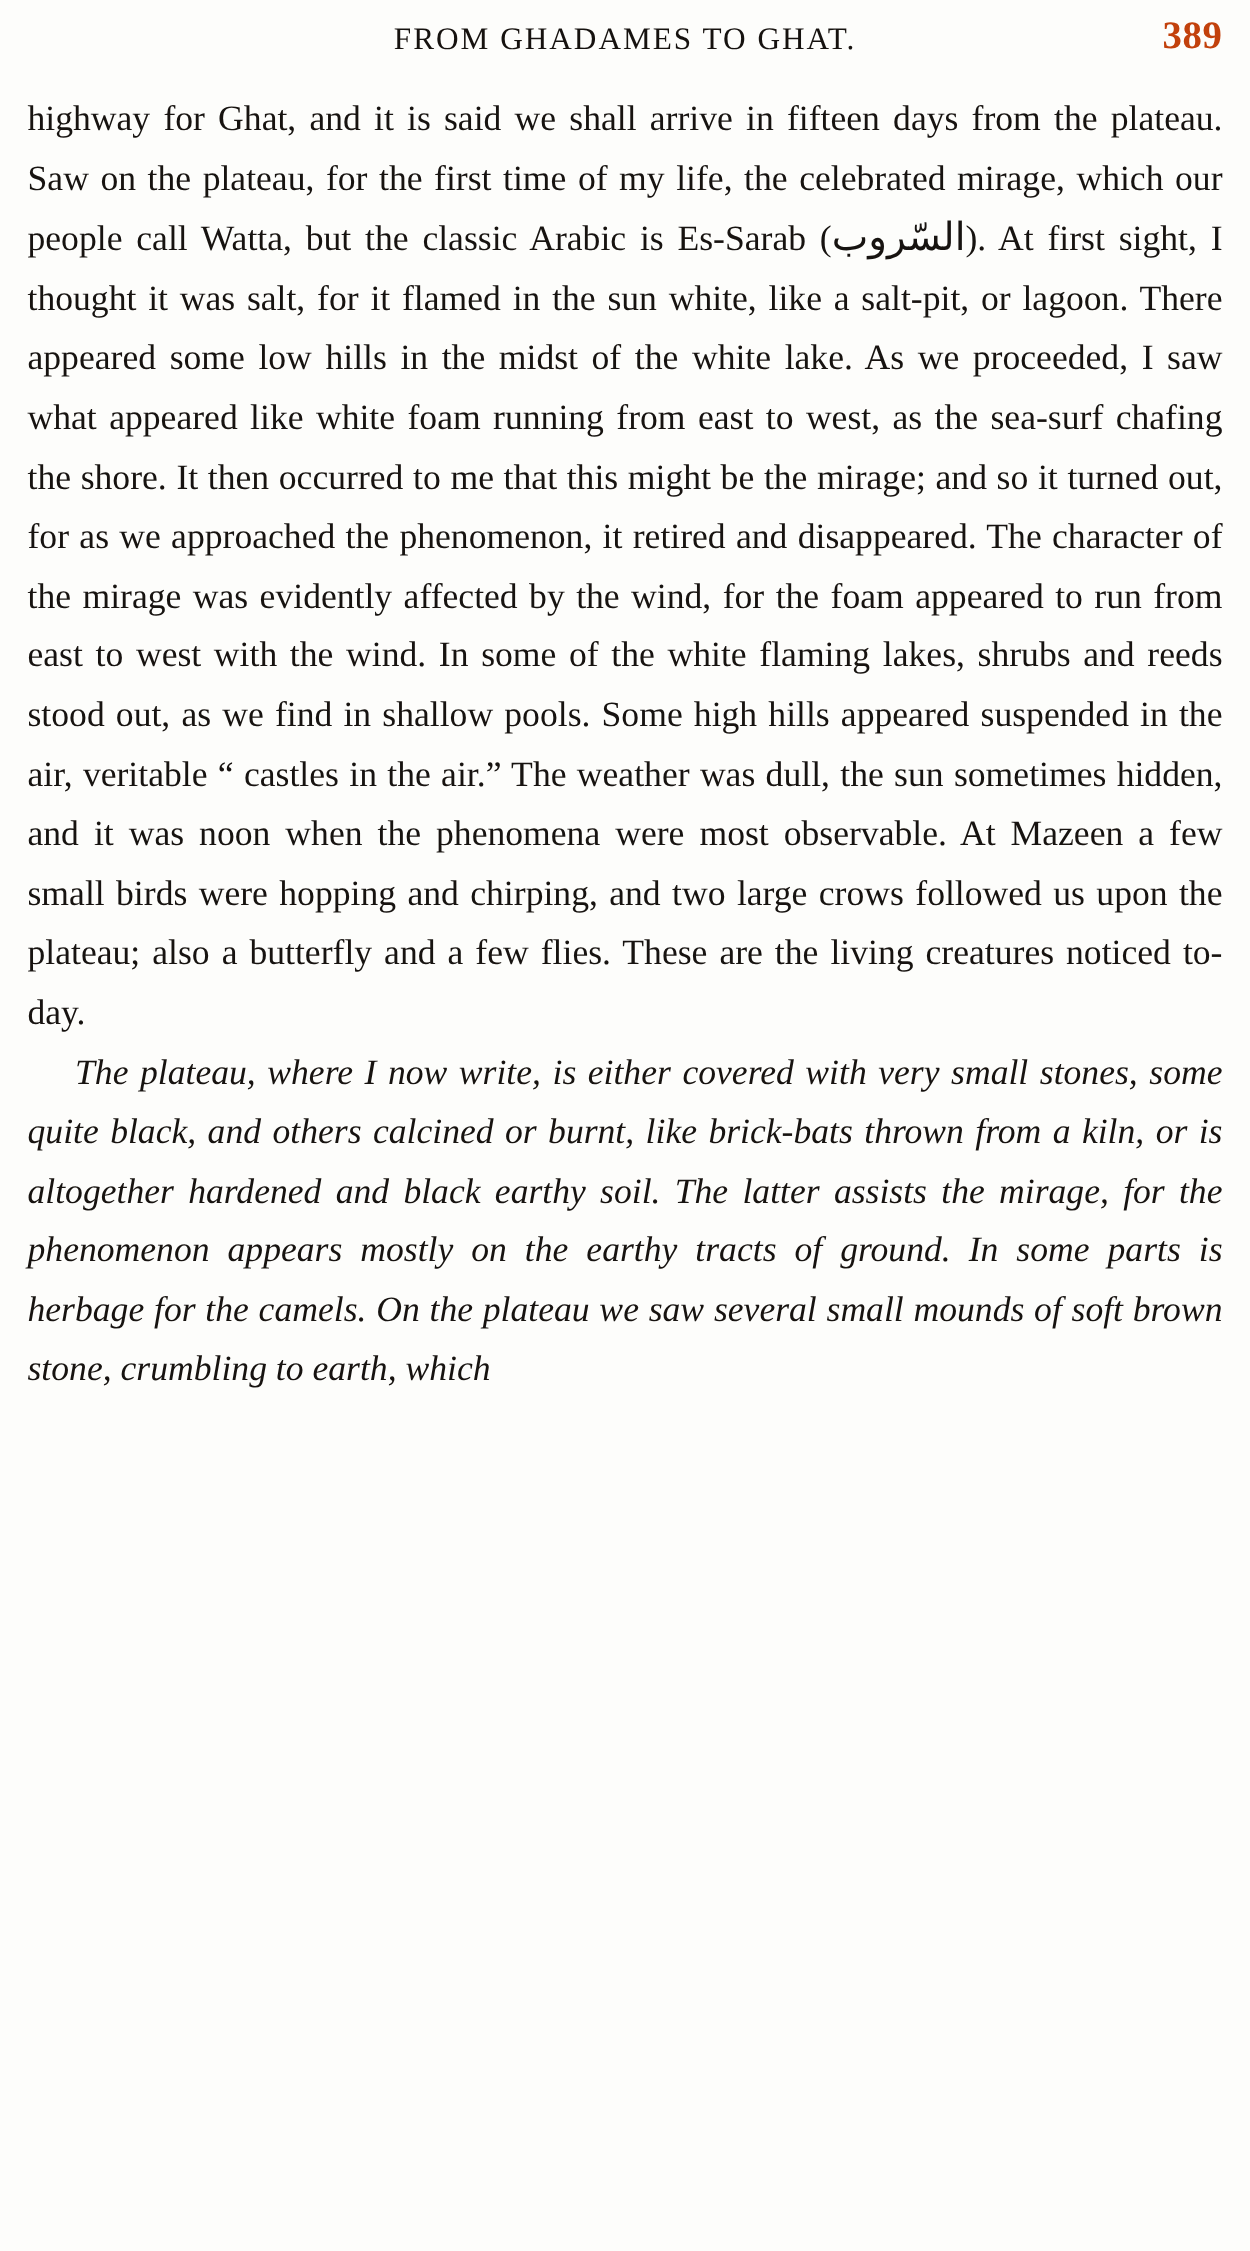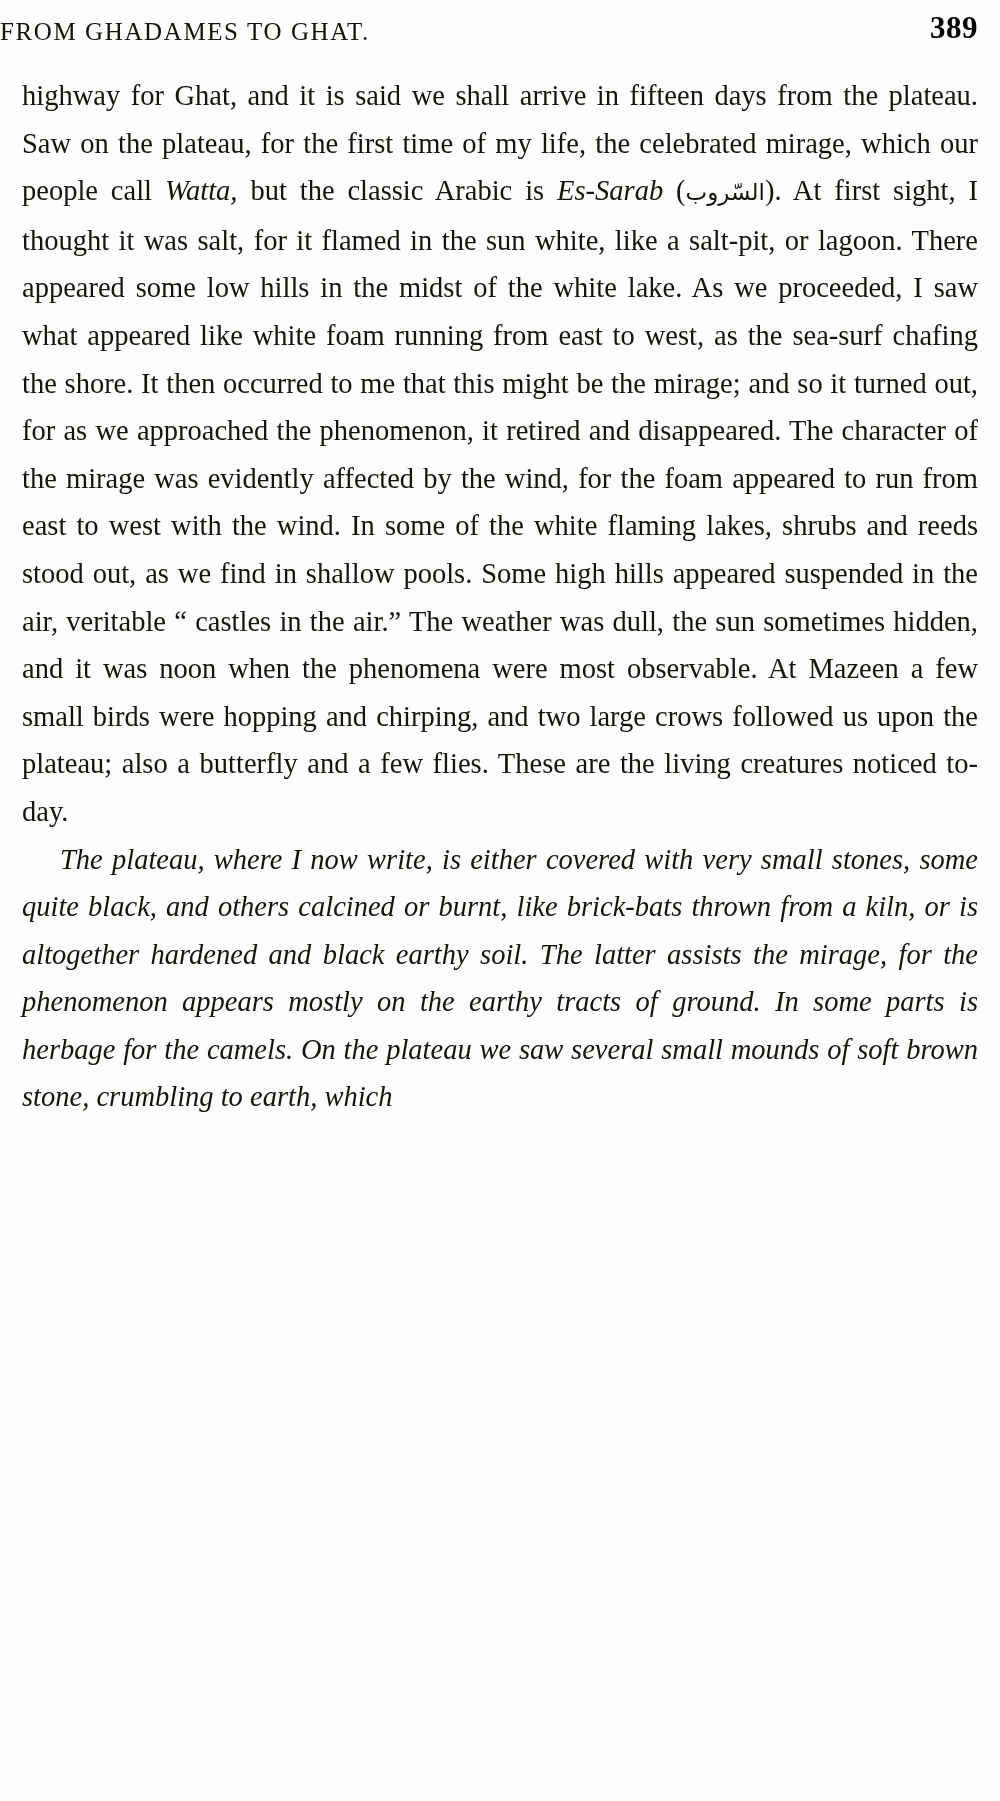--- a/index.html
+++ b/index.html
@@ -28,35 +28,35 @@
     left: 0;
     top: 8px;
     width: 1000px;
     height: 46px;
   }
   .running-head {
     position: absolute;
     left: 0;
     top: 10px;
     width: 1000px;
-    text-align: left;
+    text-align: center;
     font-size: 25px;
     letter-spacing: 1.6px;
     font-variant: small-caps;
     text-transform: uppercase;
     color: #16120f;
     font-family: "Liberation Serif", serif;
   }
   .page-number {
     position: absolute;
     right: 22px;
     top: 2px;
     font-size: 31px;
     font-weight: bold;
-    color: #000000;
+    color: #c2410c;
     letter-spacing: 0.5px;
   }
   .body-text {
     position: absolute;
     left: 22px;
     top: 72px;
     width: 956px;
     font-size: 28.5px;
     line-height: 47.6px;
     text-align: justify;
@@ -64,25 +64,24 @@
     color: #171310;
   }
   .body-text p {
     margin: 0;
   }
   .body-text p.indent {
     text-indent: 38px;
     font-style: italic;
   }
   .ital {
-    font-style: italic;
   }
   .arabic {
     font-family: "DejaVu Sans", sans-serif;
-    font-size: 23px;
+    font-size: 31px;
     direction: rtl;
     unicode-bidi: isolate;
   }
 </style>
 </head>
 <body>
 
 <div class="page">
 
   <div class="header">

